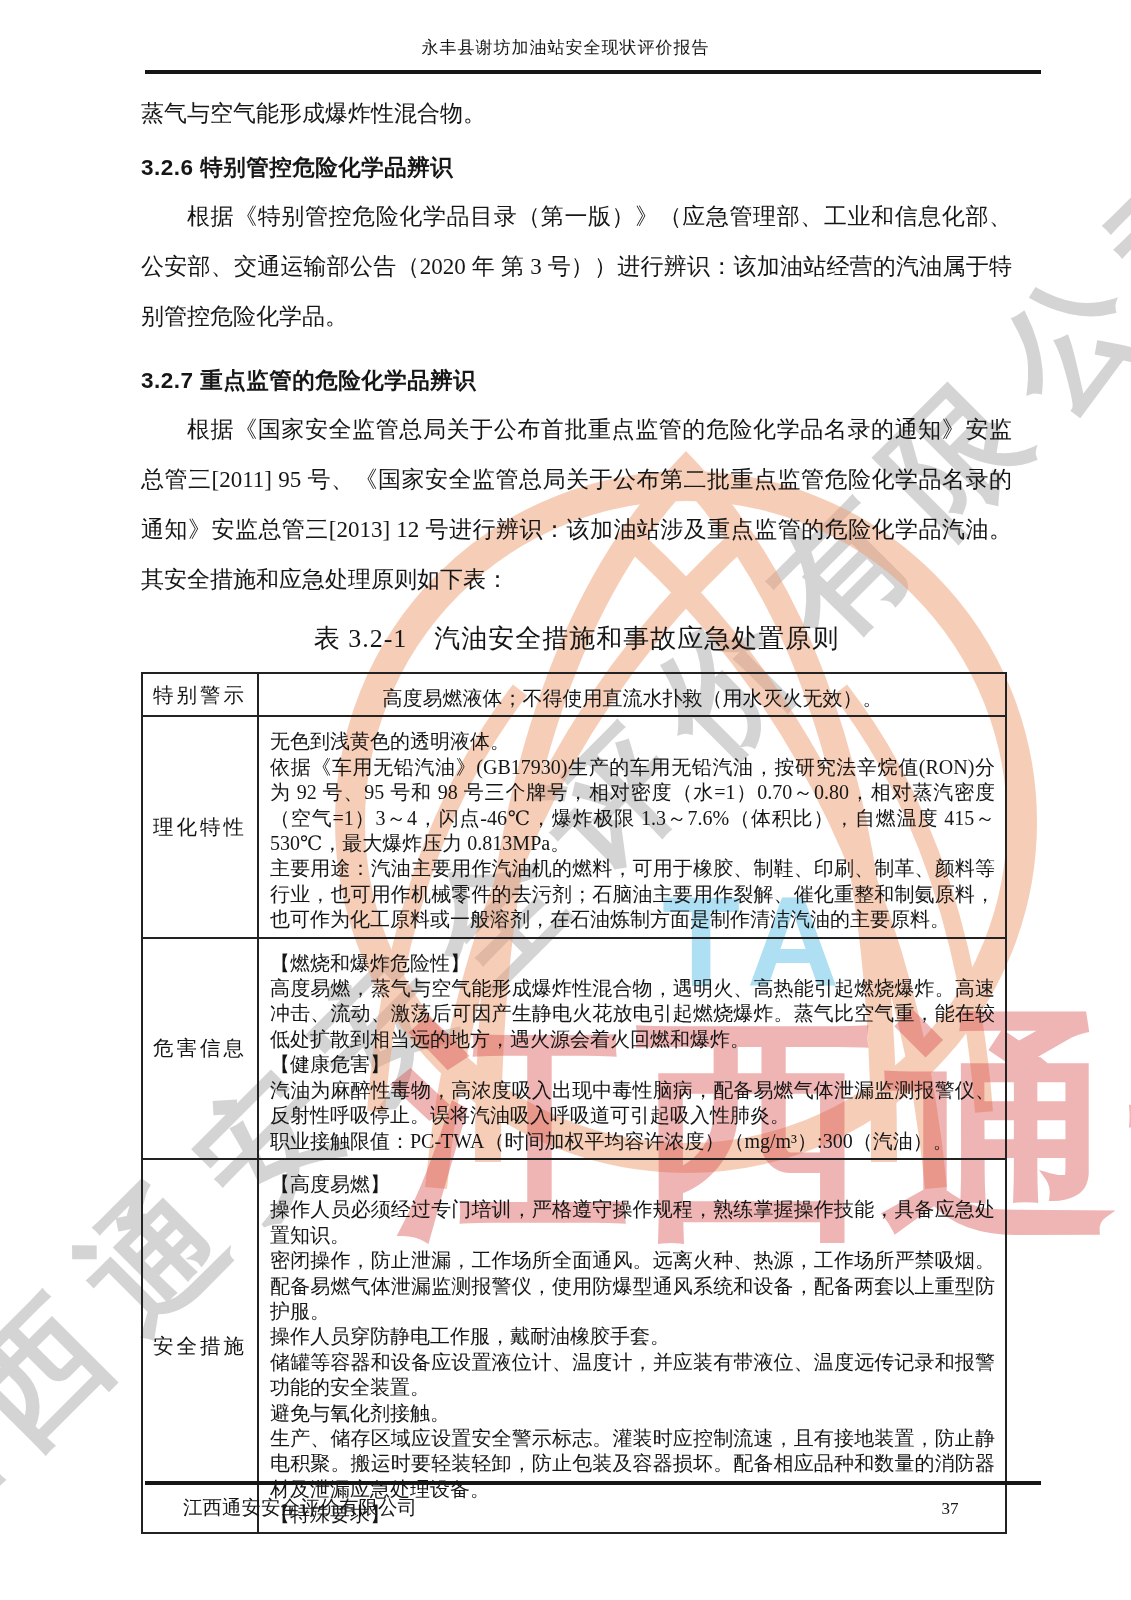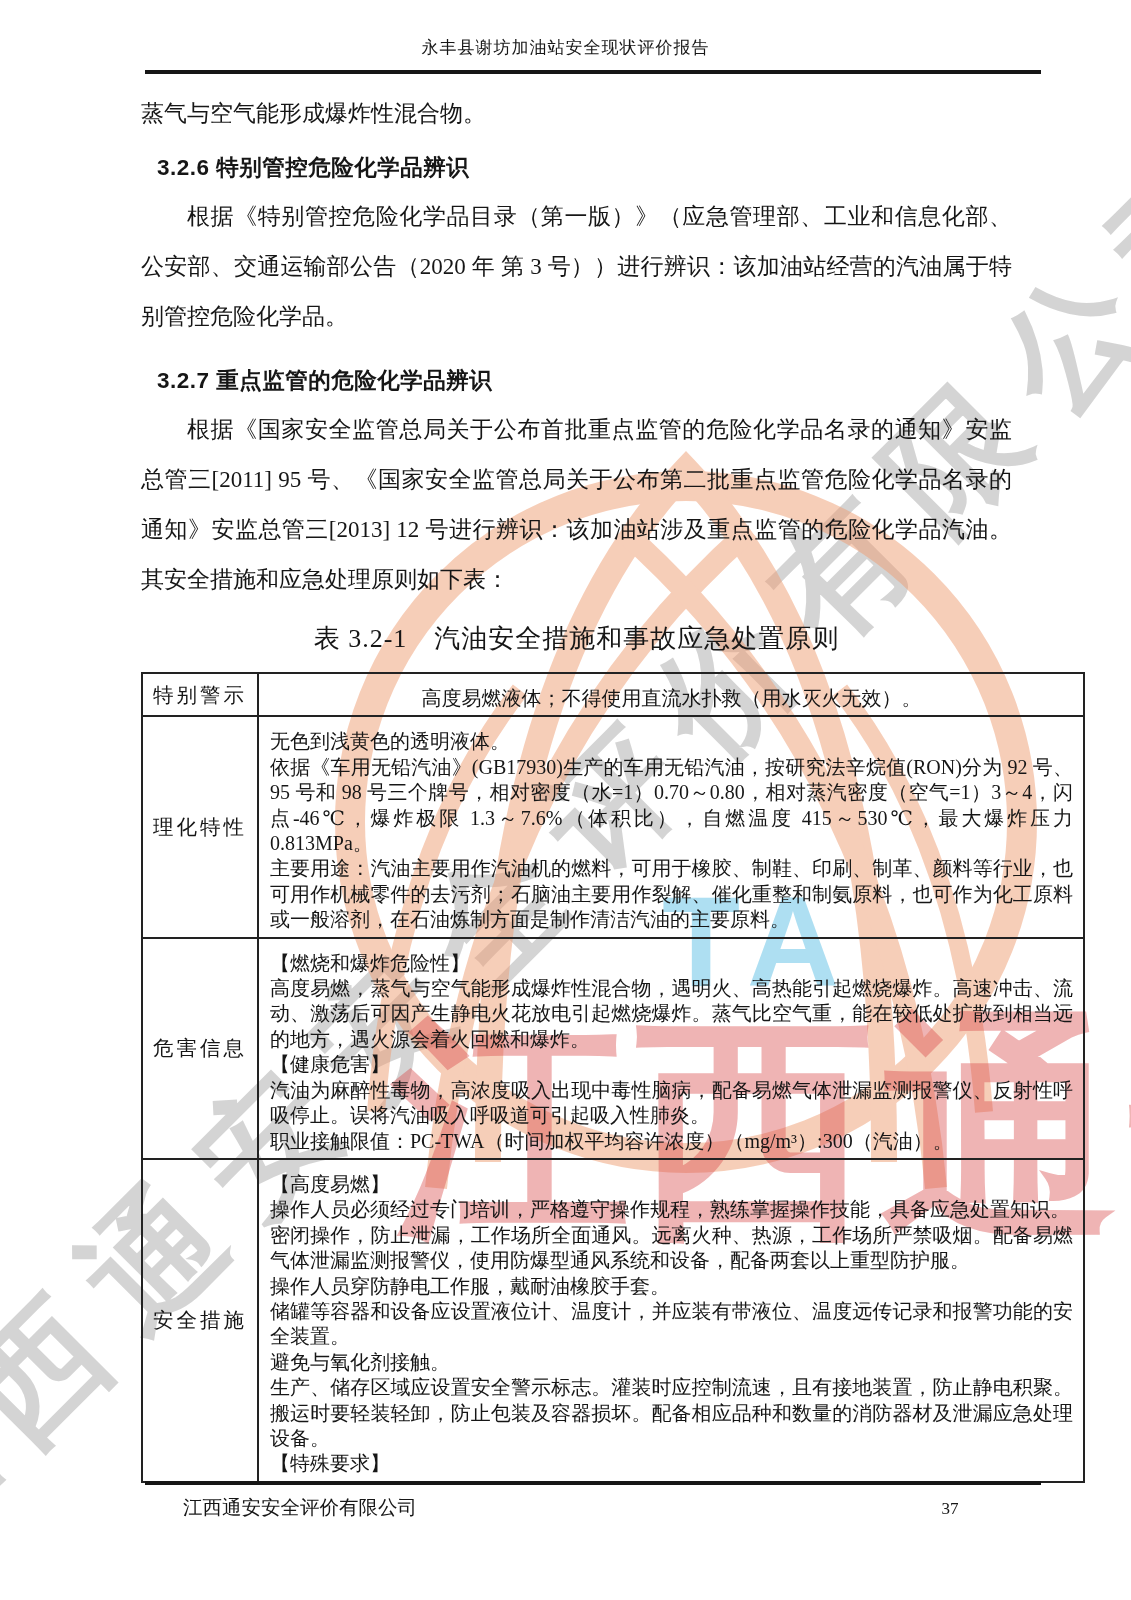--- a/index.html
+++ b/index.html
@@ -46,36 +46,36 @@
     font-size:17px;letter-spacing:1px;
   }
   .rule{
     margin:11px 90px 0 145px;
     border-top:4px solid #161616;
     height:0;
   }
   .content{margin:0 119px 0 141px;}
   .intro{margin:24px 0 0;font-size:23px;}
   h2.sec{
-    margin:23px 16px 0;
+    margin:23px 0 0;
     font-family:"Liberation Sans","DejaVu Sans",sans-serif;
     font-size:22.5px;font-weight:bold;letter-spacing:0.5px;
   }
   p.body{
     margin:9px 0 0;
     font-size:23px;line-height:50px;
     text-align:justify;text-indent:2em;
   }
   .table-title{
     margin:16px 0 16px;
     text-align:center;
     font-size:26px;letter-spacing:1px;
   }
   table.safety{
-    width:944px;
+    width:866px;
     border-collapse:collapse;
     table-layout:fixed;
   }
   table.safety td{
     border:2.4px solid #222222;
     vertical-align:middle;
   }
   td.label-cell{
     width:110px;
     text-align:center;

